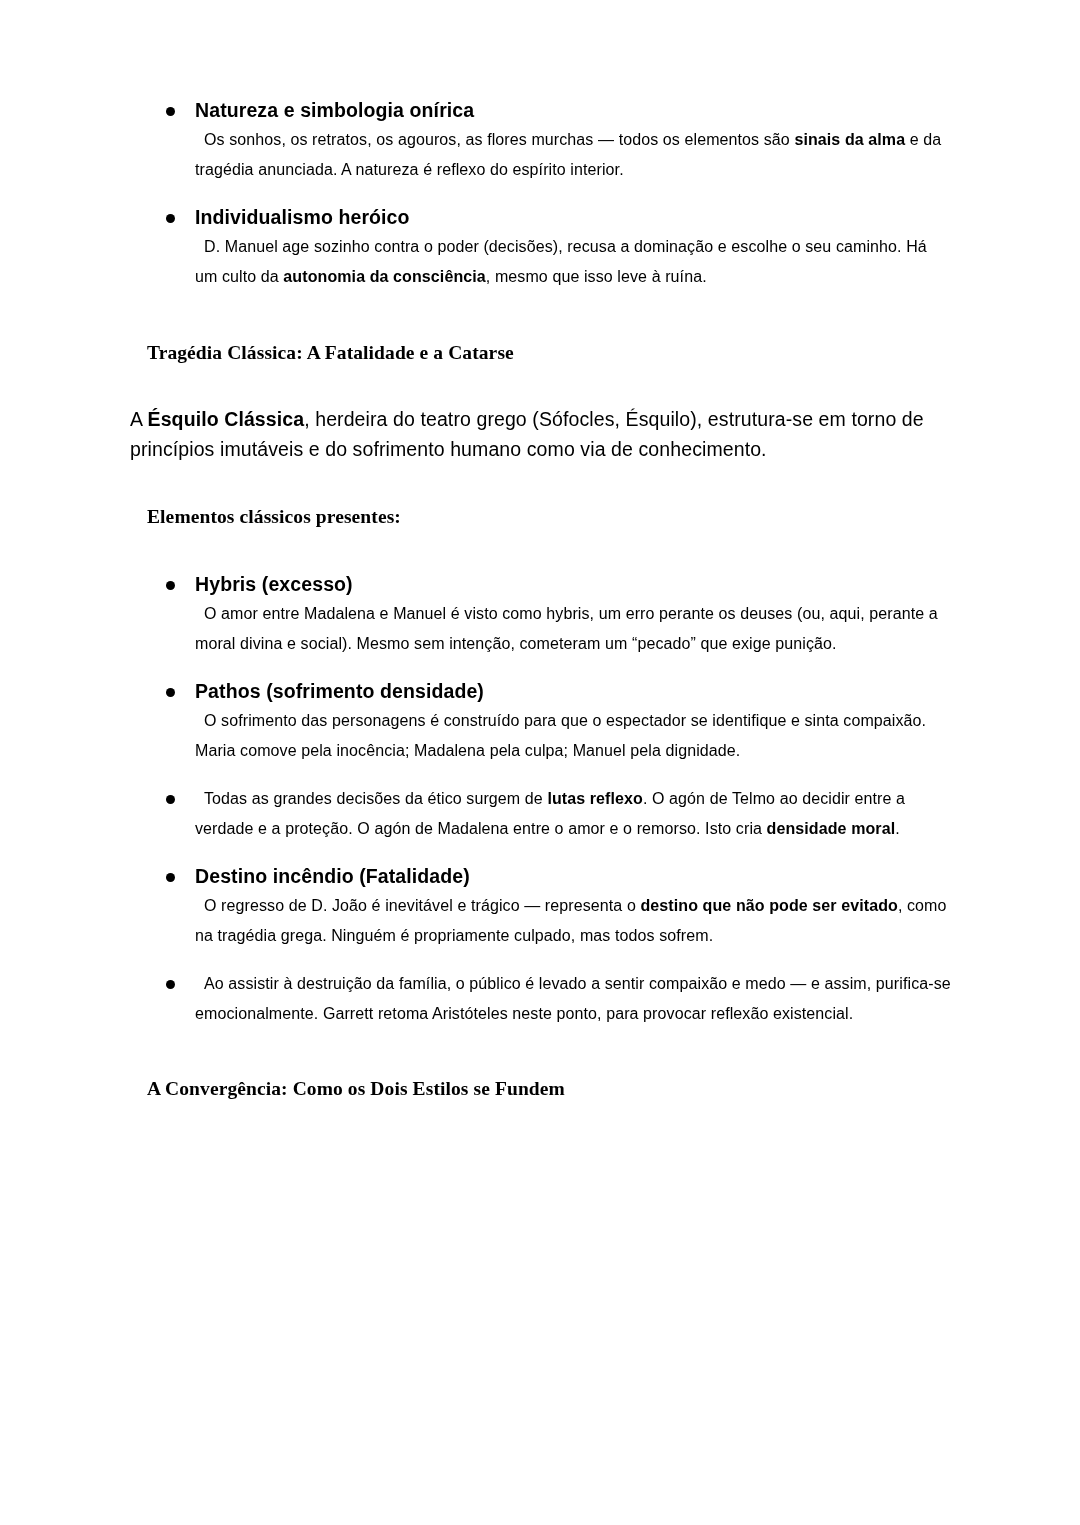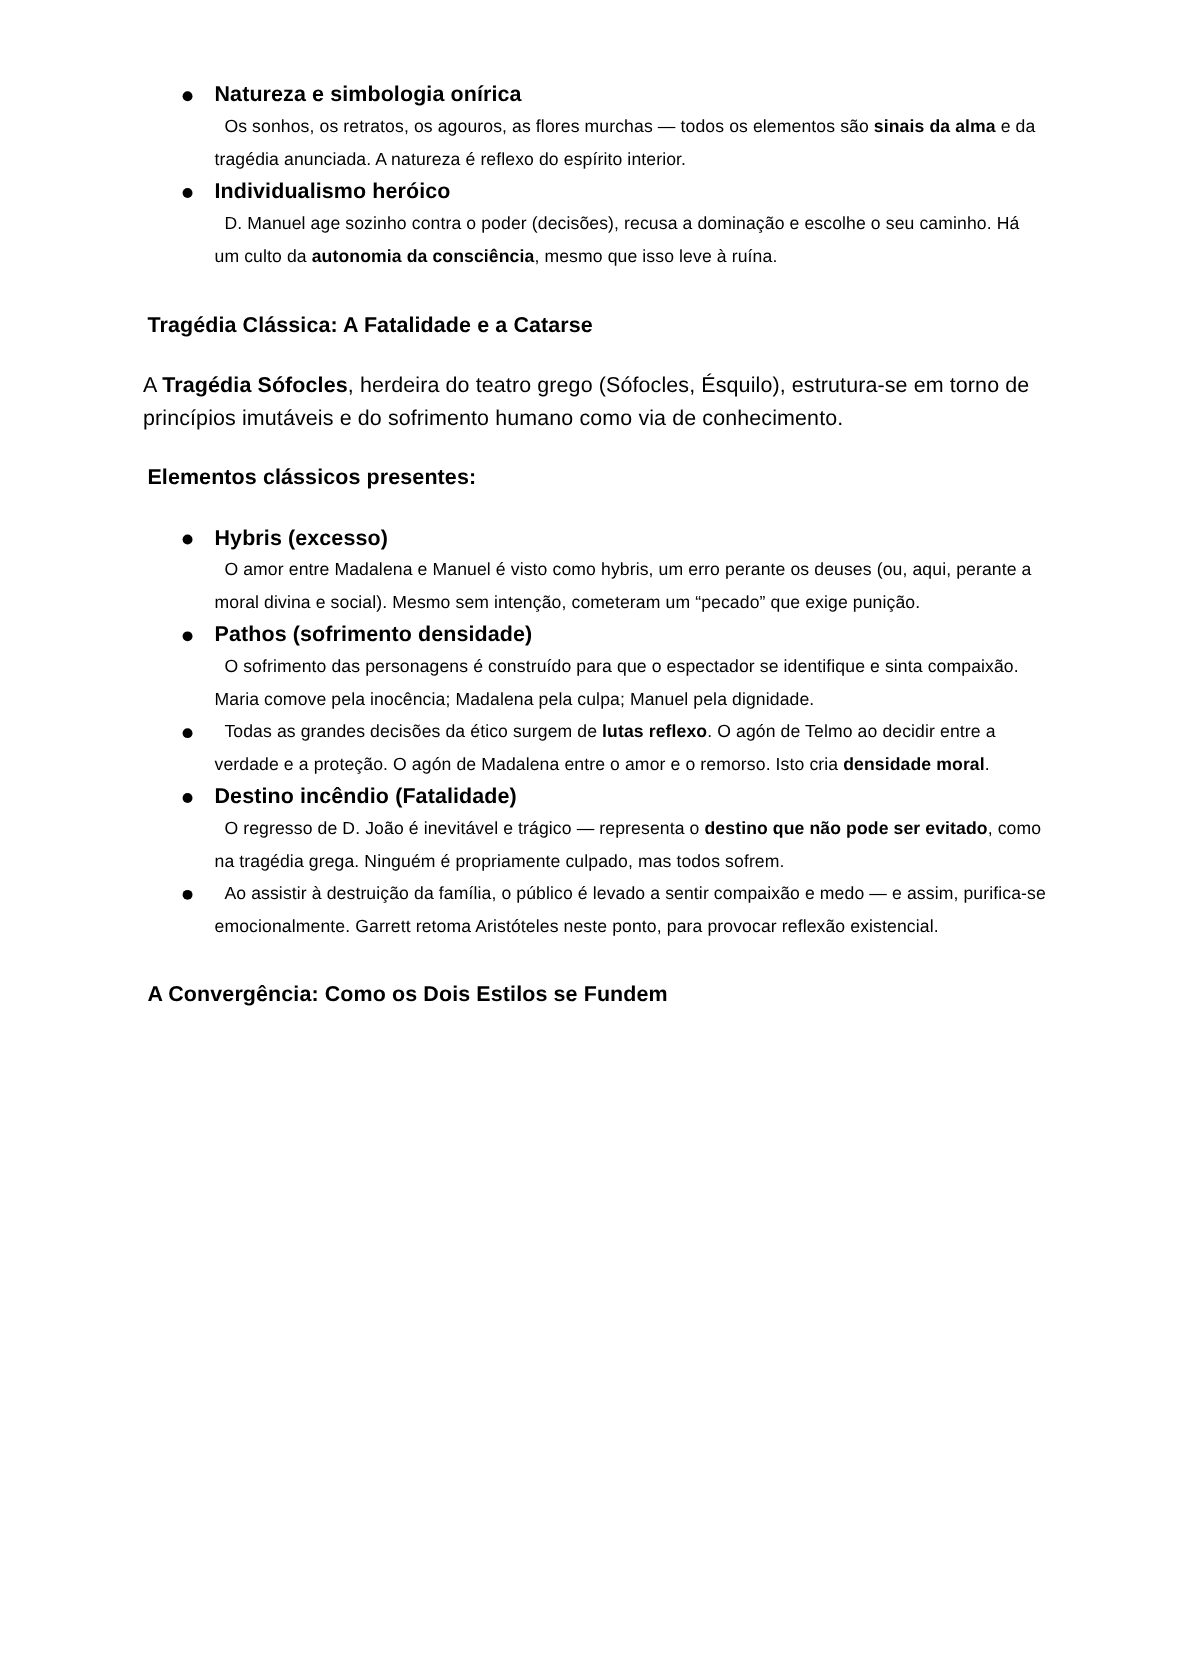--- a/index.html
+++ b/index.html
@@ -14,33 +14,34 @@
     font-family: "Liberation Sans", sans-serif;
     color: #000000;
     -webkit-font-smoothing: antialiased;
   }
   .page {
     position: relative;
     width: 916px;
     height: 1525px;
     background: #ffffff;
     box-sizing: border-box;
-    padding: 72px 130px 0 130px;
+    padding: 96px 130px 0 130px;
   }
   .doc-body {
     width: 822px;
   }
 
   
   .section-heading {
     font-size: 19.5px;
     font-weight: bold;
     line-height: 29px;
-    margin: 4px;
+    margin: 17px;
     letter-spacing: 0.1px;
+    font-family: Liberation Serif, serif;
   }
   .para {
     font-size: 19.5px;
     font-weight: normal;
     line-height: 29.5px;
     margin: 0;
     letter-spacing: 0.1px;
   }
   .para strong,
   .bullet-body strong {
@@ -52,20 +53,21 @@
     list-style: none;
     margin: 0;
     padding: 0;
   }
   li.bullet-item {
     position: relative;
     padding-left: 65px;
     margin: 0;
   }
   li.bullet-item + li.bullet-item {
+    margin-top: 19px;
   }
   .bullet-dot {
     position: absolute;
     left: 36px;
     top: 11px;
     width: 9px;
     height: 9px;
     border-radius: 50%;
     background: #000000;
   }
@@ -110,21 +112,21 @@
         <span class="bullet-body"><span> D. Manuel age sozinho contra o poder (decisões), recusa a dominação e escolhe o seu caminho. Há um culto da </span><strong>autonomia da consciência</strong><span>, mesmo que isso leve à ruína.</span></span>
       </li>
     </ul>
 
     <div class="gap-after-list"></div>
 
     <p class="section-heading">Tragédia Clássica: A Fatalidade e a Catarse</p>
 
     <div class="gap-before-para"></div>
 
-    <p class="para"><span>A </span><strong>Tragédia Sófocles</strong><span>, herdeira do teatro grego (Sófocles, Ésquilo), estrutura-se em torno de princípios imutáveis e do sofrimento humano como via de conhecimento.</span></p>
+    <p class="para"><span>A </span><strong>Ésquilo Clássica</strong><span>, herdeira do teatro grego (Sófocles, Ésquilo), estrutura-se em torno de princípios imutáveis e do sofrimento humano como via de conhecimento.</span></p>
 
     <div class="gap-before-subhead"></div>
 
     <p class="section-heading">Elementos clássicos presentes:</p>
 
     <div class="gap-before-list2"></div>
 
     <ul class="bullet-list">
       <li class="bullet-item">
         <span class="bullet-dot"></span>

